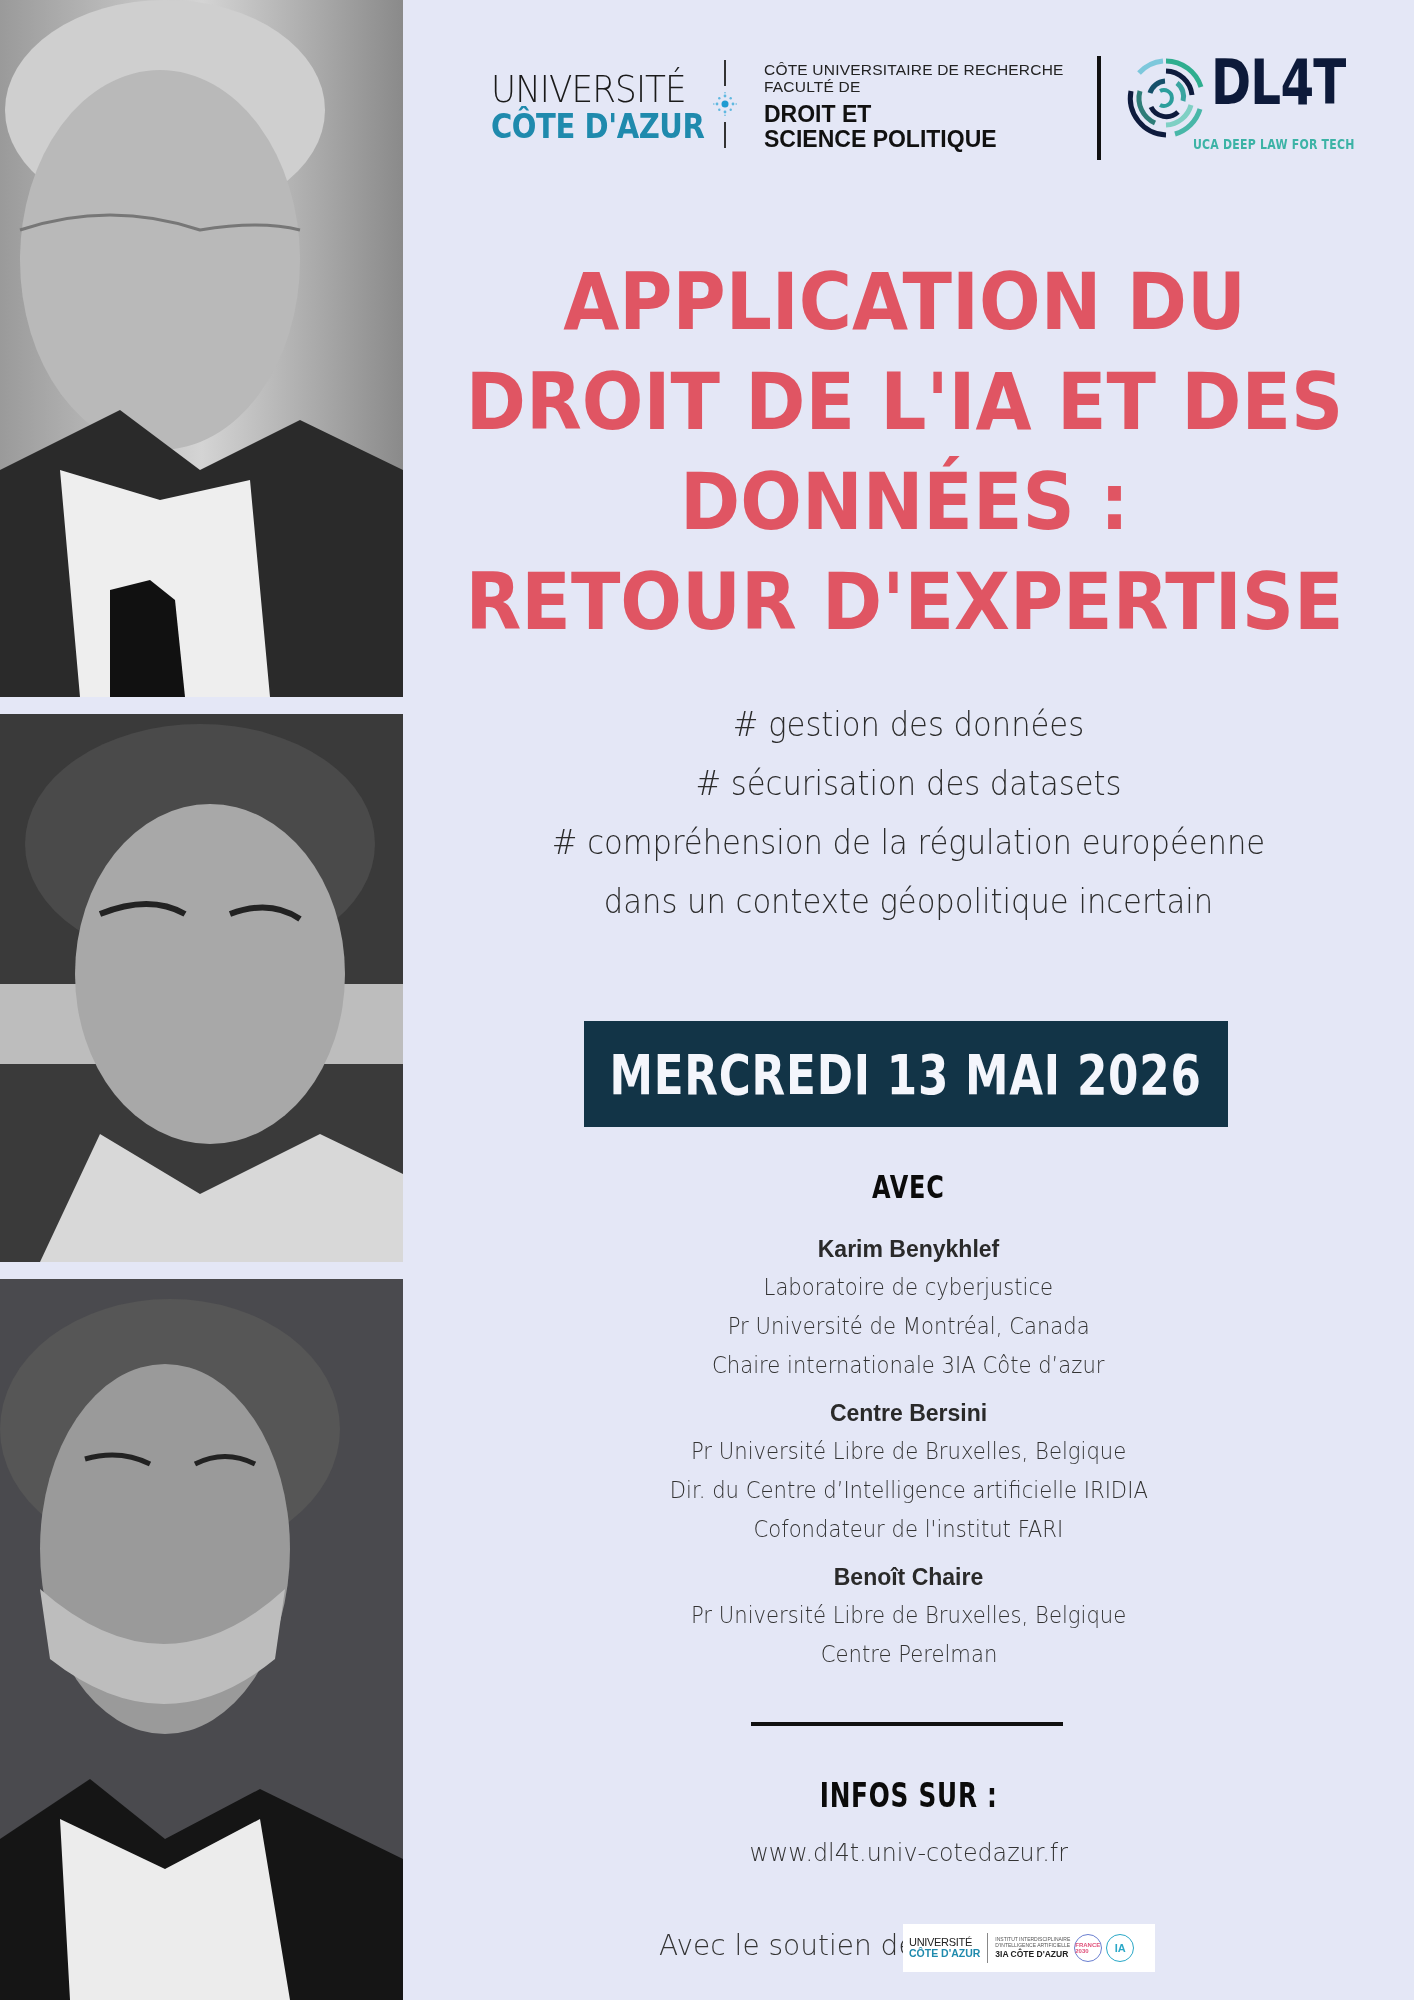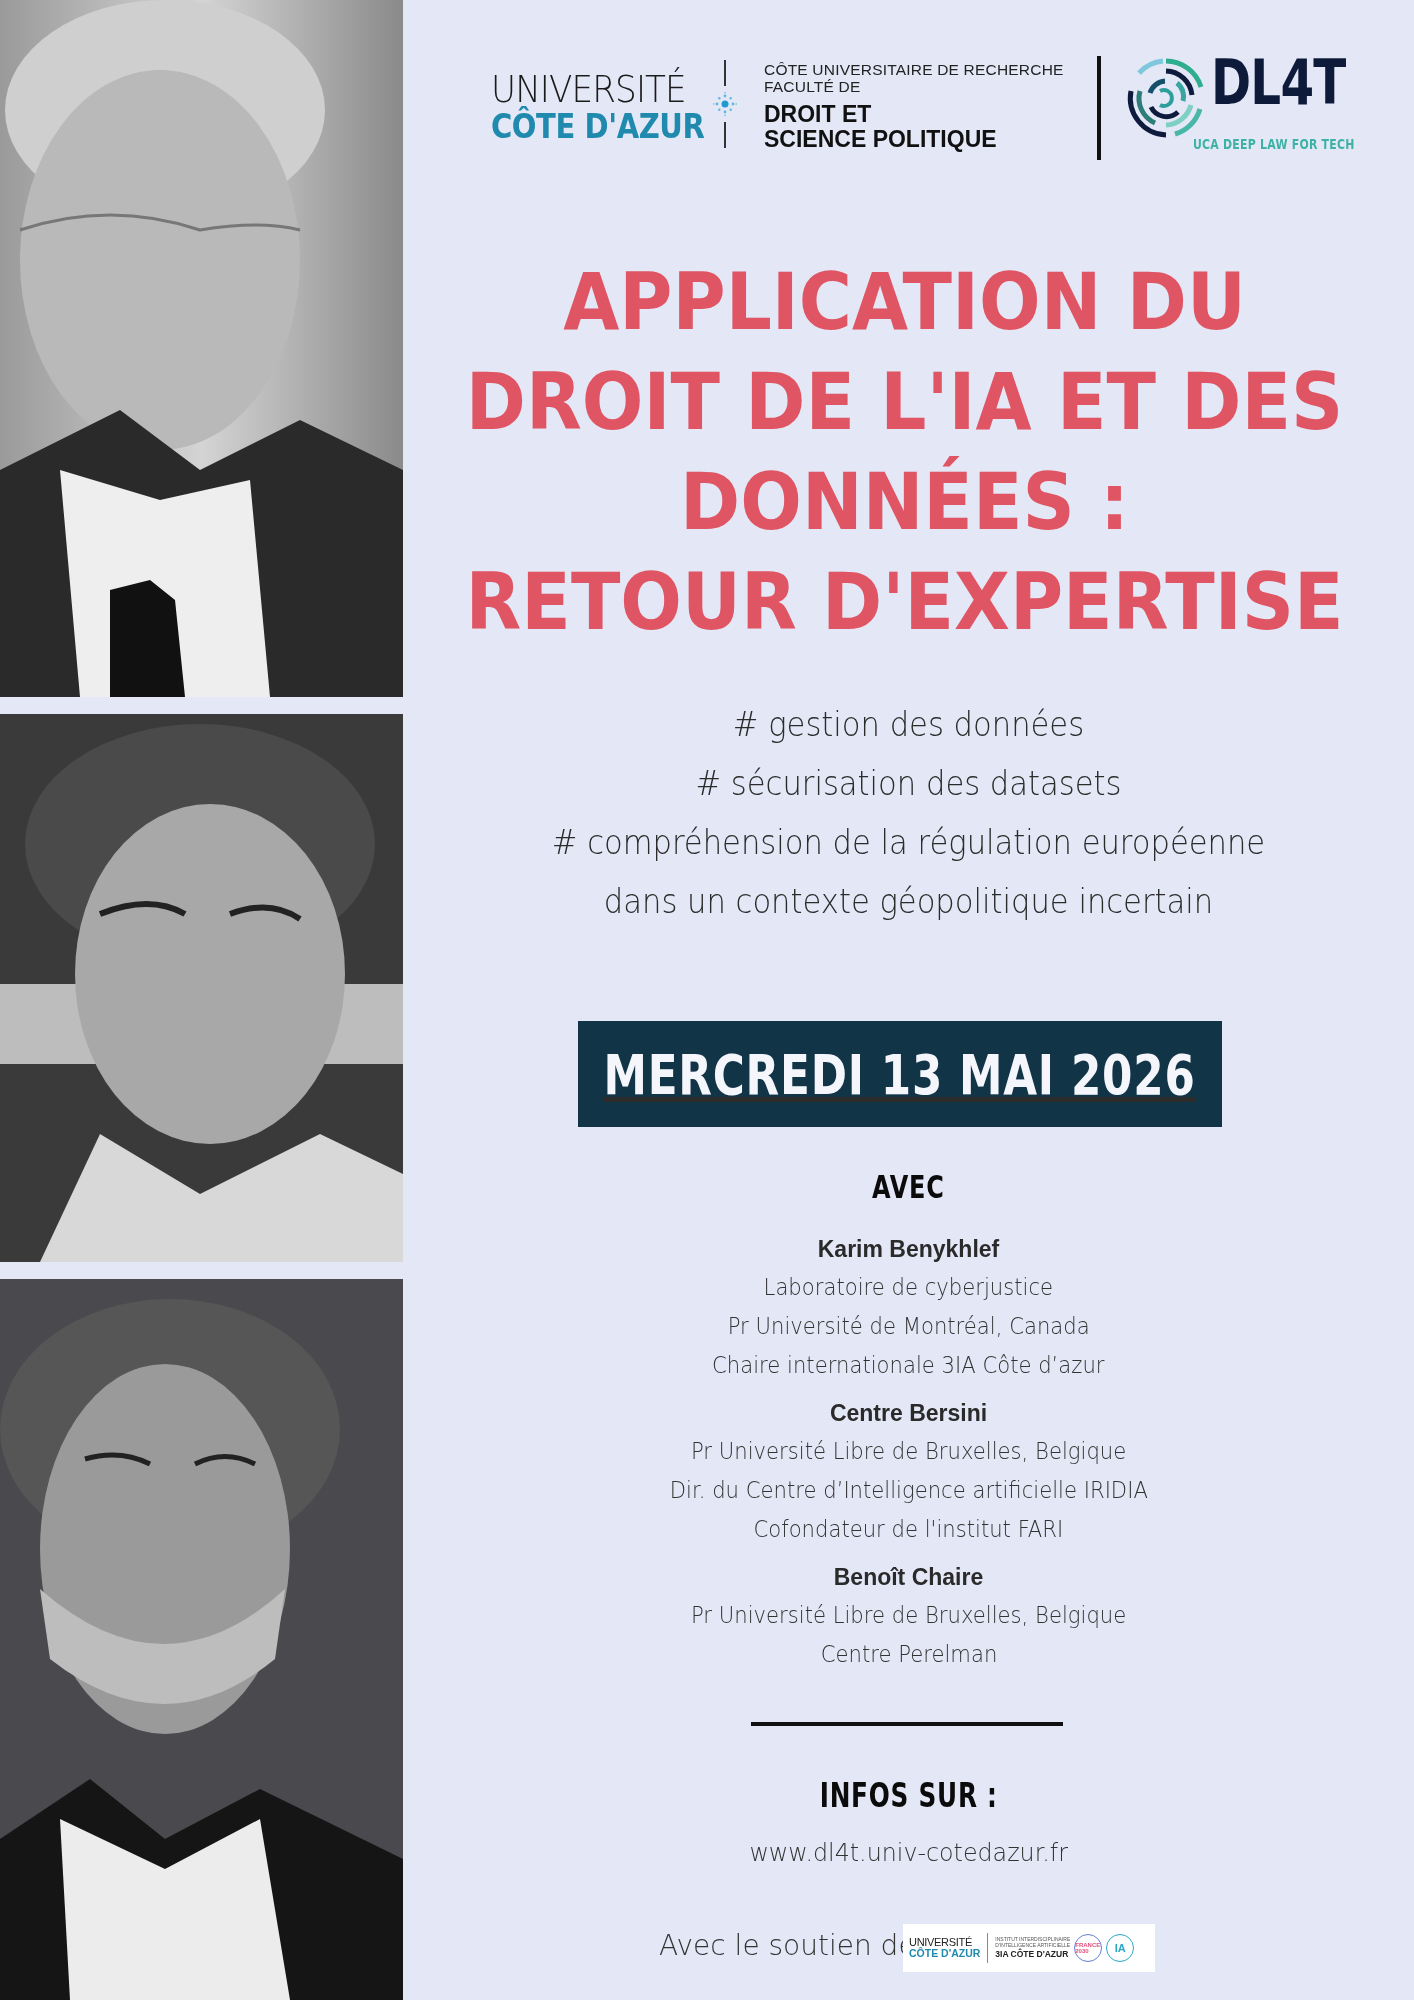--- a/index.html
+++ b/index.html
@@ -38,22 +38,22 @@
     position: absolute; left: 0; right: 8px; top: 252px; text-align: center;
     font-family: "DejaVu Sans", sans-serif; font-weight: bold;
     color: #e05563; font-size: 78px; line-height: 100px; letter-spacing: 0px;
   }
   .title span { display: block; transform: scaleX(0.93); }
 
   .tags { position: absolute; left: 0; right: 0; top: 695px; text-align: center; }
   .tags span { display: block; font-family: "DejaVu Sans", sans-serif; font-weight: 300; font-size: 34px; line-height: 59px; color: #2b2b2b; transform: scaleX(0.9); }
 
   .date-box {
-    position: absolute; left: 175px; top: 1021px; width: 644px; height: 106px;
-    background: #123447; display: flex; align-items: center; justify-content: center; text-decoration: underline;
+    position: absolute; left: 181px; top: 1021px; width: 644px; height: 106px;
+    background: #123447; display: flex; align-items: center; justify-content: center;
   }
   .date-box span { color: #f4f6fc; font-family: "DejaVu Sans", sans-serif; font-weight: bold; font-size: 56px; transform: scaleX(0.78); letter-spacing: 1px; white-space: nowrap;}
 
   .avec { position: absolute; left: 0; right: 0; top: 1168px; text-align: center; font-family: "DejaVu Sans", sans-serif; font-weight: bold; font-size: 32px; color: #0b0b0b; }
   .avec span { display: inline-block; transform: scaleX(0.75); letter-spacing: 1px;}
 
   .speakers { position: absolute; left: 0; right: 0; top: 1230px; text-align: center; }
   .speaker { margin-bottom: 9px; }
   .speaker .name { display: block; font-weight: bold; font-size: 23px; line-height: 38px; color: #2a2a2a; }
   .speaker .line { display: block; font-size: 23px; line-height: 39px; color: #333; font-family: "DejaVu Sans", sans-serif; font-weight: 300; }

